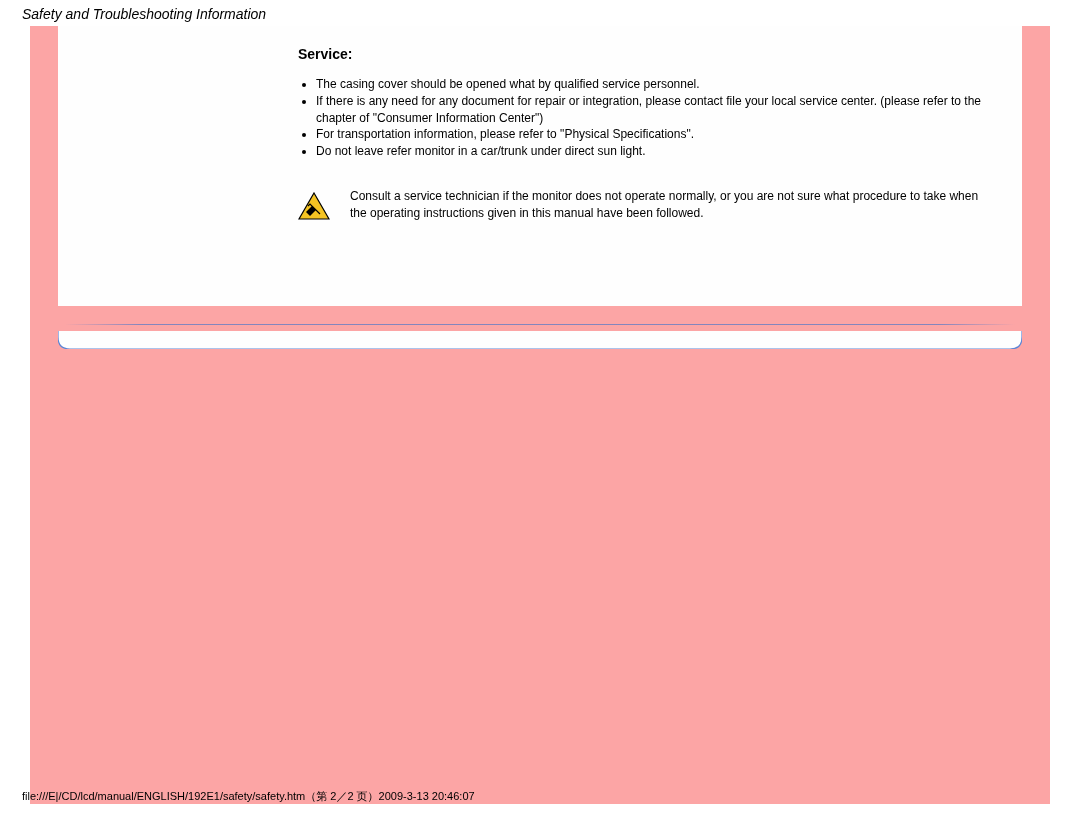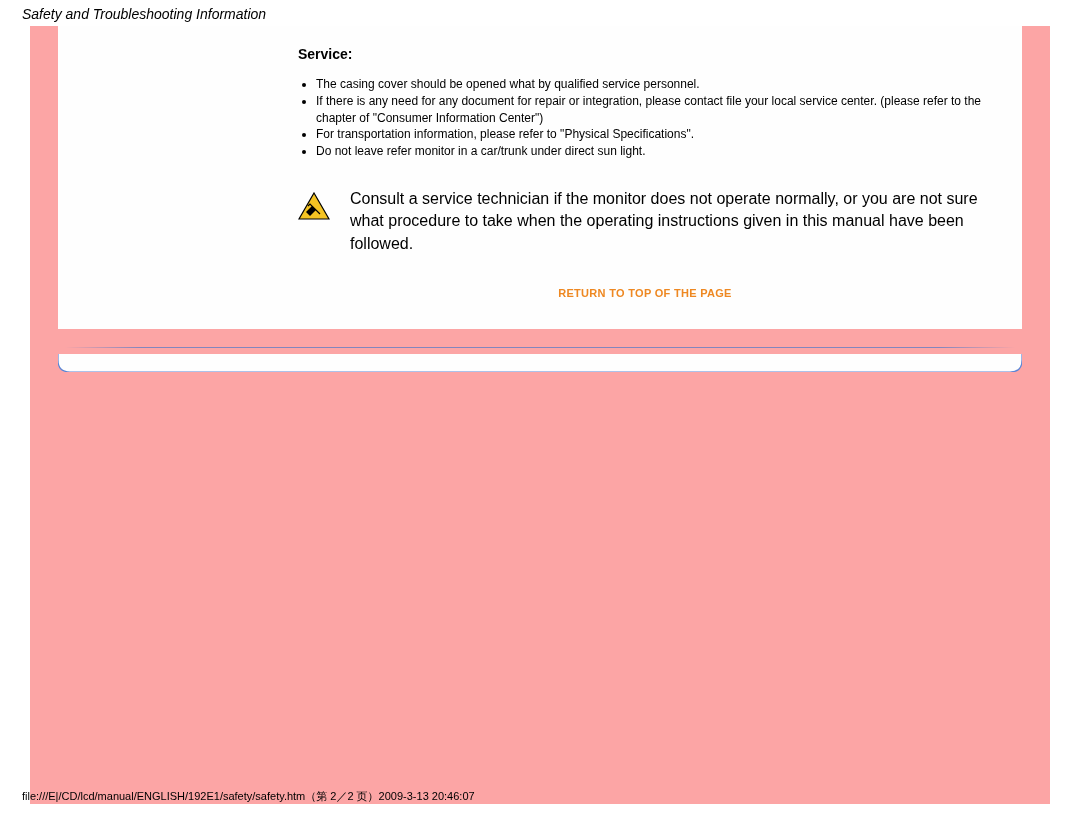--- a/index.html
+++ b/index.html
@@ -53,21 +53,21 @@
     margin-top: 28px;
   }
   .warning-icon {
     width: 32px;
     height: 28px;
     flex-shrink: 0;
     margin-right: 20px;
     margin-top: 4px;
   }
   .warning-text {
-    font-size: 16px;
+    font-size: 12px;
     color: #000;
     line-height: 1.4;
   }
   .return-link {
     display: block;
     width: 100%;
     text-align: center;
     color: #ee8822;
     font-size: 11px;
     font-weight: bold;
@@ -116,21 +116,20 @@
     <div class="row">
       <div class="warning-icon">
         <svg viewBox="0 0 32 28">
           <polygon points="16,1 31,27 1,27" fill="#f5c423" stroke="#000" stroke-width="1.2"></polygon>
           <path d="M10,14 L12,12 L22,22" stroke="#000" stroke-width="1.2" fill="none"></path>
           <path d="M8,20 L14,14 L18,18 L12,24 Z" fill="#000"></path>
         </svg>
       </div>
       <div class="warning-text">Consult a service technician if the monitor does not operate normally, or you are not sure what procedure to take when the operating instructions given in this manual have been followed.</div>
     </div>
-    <a href="#" class="return-link">RETURN TO TOP OF THE PAGE</a>
   </div>
 
   <div class="hr-line"></div>
 
   <div class="panel-bottom-curve">
     <svg viewBox="0 0 968 18" preserveAspectRatio="none">
       <path d="M0,0 L0,6 Q0,18 12,18 L956,18 Q968,18 968,6 L968,0 Z" fill="#fefefe"></path>
       <path d="M0,0 L0,6 Q0,18 12,18 L956,18 Q968,18 968,6 L968,0" fill="none" stroke="#5b86d6" stroke-width="1.2"></path>
     </svg>
   </div>

